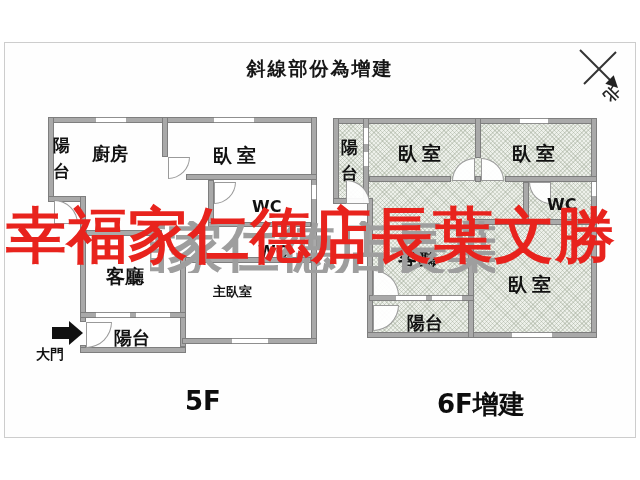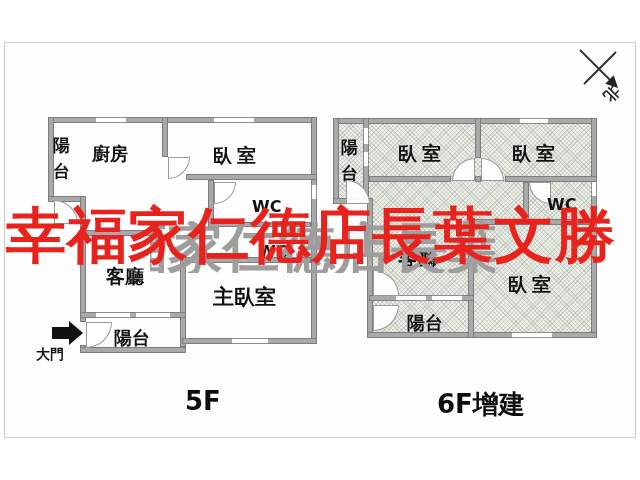--- a/index.html
+++ b/index.html
@@ -46,20 +46,21 @@
   .compass{position:absolute;left:572px;top:44px;width:60px;height:60px;z-index:3;}
   .north{position:absolute;left:604px;top:84px;z-index:3;font-size:15px;font-weight:bold;color:#222;
          transform:rotate(135deg);}
 </style>
 </head>
 <body>
 
 <div class="screen">
   <div class="frame"></div>
 
+  <div class="title">斜線部份為增建</div>
 
   <svg class="compass" viewBox="0 0 60 60">
     <line x1="8" y1="6" x2="38" y2="36" stroke="#333" stroke-width="2"></line>
     <line x1="44" y1="8" x2="12" y2="40" stroke="#333" stroke-width="2"></line>
     <polygon points="46,44 41.7,31.3 33.3,39.7" fill="#222"></polygon>
   </svg>
   <div class="north">北</div>
 
   <div>
 
@@ -95,21 +96,21 @@
 
     <div class="arrow-rect"></div>
     <div class="arrow-head"></div>
 
     <div class="lbl vlabel" style="left:52px;top:132px;font-size:17px;">陽台</div>
     <div class="lbl" style="left:92px;top:142px;font-size:18px;">廚房</div>
     <div class="lbl sp" style="left:213px;top:143px;font-size:19px;">臥室</div>
     <div class="lbl" style="left:252px;top:197px;font-size:16px;">WC</div>
     <div class="lbl" style="left:258px;top:242px;font-size:16px;">WC</div>
     <div class="lbl" style="left:106px;top:264px;font-size:19px;">客廳</div>
-    <div class="lbl" style="left:213px;top:283px;font-size:21px;">主臥室</div>
+    <div class="lbl" style="left:213px;top:283px;font-size:13px;">主臥室</div>
     <div class="lbl" style="left:114px;top:326px;font-size:18px;">陽台</div>
     <div class="lbl" style="left:36px;top:346px;font-size:14px;">大門</div>
     <div class="floorlbl" style="left:165px;top:386px;margin-left:20px;">5F</div>
   </div>
 
   <div>
 
     <div class="hatch" style="left:339px;top:124px;width:24px;height:74px;"></div>
     <div class="hatch" style="left:369px;top:124px;width:222px;height:208px;"></div>
 

